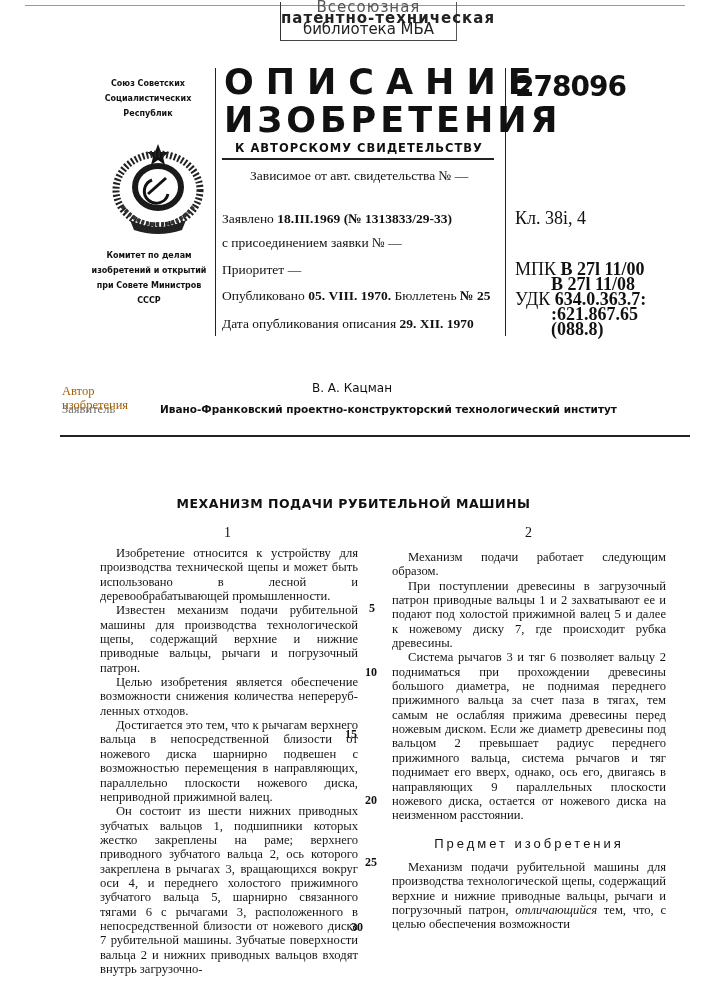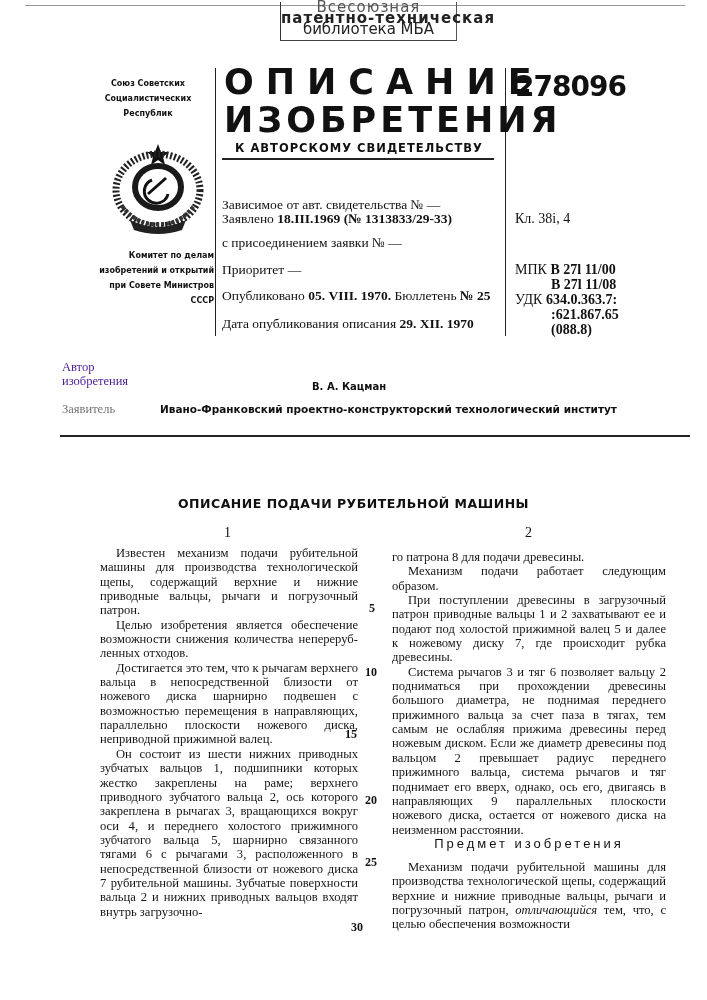--- a/index.html
+++ b/index.html
@@ -11,53 +11,53 @@
 
   
   .stamp { left: 280px; top: 2px; width: 175px; height: 38px; border-left: 1px solid #333; border-right: 1px solid #555; border-bottom: 1px solid #444; font-family: "DejaVu Sans", sans-serif; font-size: 15px; text-align: center; line-height: 11px; color: #222; }
   .stamp div { white-space: nowrap; }
   .stamp .l0 { color: #555; letter-spacing: 1px; }
   .stamp .l1 { font-weight: bold; letter-spacing: 1px; }
 
   
   .union { left: 88px; top: 76px; width: 120px; text-align: center; font-family: "DejaVu Sans", sans-serif; font-weight: bold; font-size: 8px; line-height: 15px; }
   .emblem { left: 108px; top: 142px; width: 100px; height: 95px; }
-  .committee { left: 84px; top: 248px; width: 130px; text-align: right; font-family: "DejaVu Sans", sans-serif; font-weight: bold; font-size: 8px; line-height: 15px; }
+  .committee { left: 84px; top: 248px; width: 130px; text-align: center; font-family: "DejaVu Sans", sans-serif; font-weight: bold; font-size: 8px; line-height: 15px; }
 
   
   .vrule1 { left: 215px; top: 68px; width: 1px; height: 268px; background: #222; }
   .vrule2 { left: 505px; top: 68px; width: 1px; height: 268px; background: #222; }
 
   
   .title1 { left: 224px; top: 62px; width: 280px; font-family: "DejaVu Sans", sans-serif; font-weight: bold; font-size: 35px; letter-spacing: 12px; line-height: 40px; white-space: nowrap; }
   .title2 { left: 224px; top: 100px; width: 280px; font-family: "DejaVu Sans", sans-serif; font-weight: bold; font-size: 35px; letter-spacing: 4px; line-height: 40px; white-space: nowrap; }
   .subtitle { left: 235px; top: 141px; font-family: "DejaVu Sans", sans-serif; font-weight: bold; font-size: 11.5px; letter-spacing: 1px; white-space: nowrap; }
   .subtitle-rule { left: 222px; top: 158px; width: 272px; height: 2px; background: #222; }
 
   .patno { left: 515px; top: 70px; font-family: "DejaVu Sans", sans-serif; font-weight: bold; font-size: 28px; letter-spacing: -1px; }
 
   
   .biblio { left: 222px; font-family: "Liberation Serif", serif; font-size: 13.5px; white-space: nowrap; }
   .biblio b { font-weight: bold; }
-  .r1 { top: 197px; }
+  .r1 { top: 168px; margin-left: 28px; }
   .r2 { top: 211px; }
   .r3 { top: 235px; }
   .r4 { top: 262px; }
   .r5 { top: 288px; }
   .r6 { top: 316px; }
 
-  .right-meta { left: 515px; font-family: "Liberation Serif", serif; font-size: 14px; white-space: nowrap; line-height: 15px; }
+  .right-meta { left: 515px; font-family: "Liberation Serif", serif; font-size: 18px; white-space: nowrap; line-height: 15px; }
   .kl { top: 211px; }
   .mpk { top: 262px; }
   .udk { top: 292px; }
   .indent { padding-left: 36px; font-weight: bold; }
   .indent2 { padding-left: 36px; font-weight: bold; }
 
-  .author-lbl { left: 62px; top: 360px; font-family: "Liberation Serif", serif; font-size: 12.5px; line-height: 14px; color: #4c1d95; }
-  .author-name { left: 312px; top: 381px; font-family: "DejaVu Sans", sans-serif; font-weight: bold; font-size: 10px; }
+  .author-lbl { left: 62px; top: 384px; font-family: "Liberation Serif", serif; font-size: 12.5px; line-height: 14px; color: #a16207; }
+  .author-name { left: 312px; top: 381px; font-family: "DejaVu Sans", sans-serif; font-weight: normal; font-size: 12px; }
   .applicant-lbl { left: 62px; top: 402px; font-family: "Liberation Serif", serif; font-size: 12.5px; color: #737373; }
   .applicant { left: 160px; top: 403px; font-family: "DejaVu Sans", sans-serif; font-weight: bold; font-size: 10.5px; white-space: nowrap; }
   .hrule { left: 60px; top: 435px; width: 630px; height: 2px; background: #222; }
 
   .heading { left: 0; width: 707px; top: 496px; text-align: center; font-family: "DejaVu Sans", sans-serif; font-weight: bold; font-size: 12.5px; letter-spacing: 0.5px; }
 
   .colnum { font-family: "Liberation Serif", serif; font-size: 14px; }
   .cn1 { left: 224px; top: 525px; }
   .cn2 { left: 525px; top: 525px; }
 
@@ -159,41 +159,41 @@
 
 <div class="abs author-lbl">
   <div>Автор</div>
   <div>изобретения</div>
 </div>
 <div class="abs author-name">В. А. Кацман</div>
 <div class="abs applicant-lbl">Заявитель</div>
 <div class="abs applicant">Ивано-Франковский проектно-конструкторский технологический институт</div>
 <div class="abs hrule"></div>
 
-<div class="abs heading">ОПИСАНИЕ ПОДАЧИ РУБИТЕЛЬНОЙ МАШИНЫ</div>
+<div class="abs heading">МЕХАНИЗМ ПОДАЧИ РУБИТЕЛЬНОЙ МАШИНЫ</div>
 
 <div class="abs colnum cn1">1</div>
 <div class="abs colnum cn2">2</div>
 
 <div class="abs col col1">
+  <p>Изобретение относится к устройству для производства технической щепы и может быть использовано в лесной и деревообрабатывающей промышленности.</p>
   <p>Известен механизм подачи рубительной машины для производства технологической щепы, содержащий верхние и нижние приводные вальцы, рычаги и погрузочный патрон.</p>
   <p>Целью изобретения является обеспечение возможности снижения количества непереруб­ленных отходов.</p>
   <p>Достигается это тем, что к рычагам верхнего вальца в непосредственной близости от ножевого диска шарнирно подвешен с возможностью перемещения в направляющих, параллельно плоскости ножевого диска, неприводной прижимной валец.</p>
   <p>Он состоит из шести нижних приводных зубчатых вальцов 1, подшипники которых жестко закреплены на раме; верхнего приводного зубчатого вальца 2, ось которого закреплена в рычагах 3, вращающихся вокруг оси 4, и переднего холостого прижимного зубчатого вальца 5, шарнирно связанного тягами 6 с рычагами 3, расположенного в непосредственной близости от ножевого диска 7 рубительной машины. Зубчатые поверхности вальца 2 и нижних приводных вальцов входят внутрь загрузочно-</p>
 </div>
 
 <div class="ln" style="left:369px;top:601px;">5</div>
 <div class="ln" style="left:365px;top:665px;">10</div>
 <div class="ln" style="left:345px;top:727px;">15</div>
 <div class="ln" style="left:365px;top:793px;">20</div>
 <div class="ln" style="left:365px;top:855px;">25</div>
 <div class="ln" style="left:351px;top:920px;">30</div>
 
 <div class="abs col col2">
-  <p class="noind">го патрона 8 для подачи древесины.</p>
   <p>Механизм подачи работает следующим образом.</p>
   <p>При поступлении древесины в загрузочный патрон приводные вальцы 1 и 2 захватывают ее и подают под холостой прижимной валец 5 и далее к ножевому диску 7, где происходит рубка древесины.</p>
   <p>Система рычагов 3 и тяг 6 позволяет вальцу 2 подниматься при прохождении древесины большого диаметра, не поднимая переднего прижимного вальца за счет паза в тягах, тем самым не ослабляя прижима древесины перед ножевым диском. Если же диаметр древесины под вальцом 2 превышает радиус переднего прижимного вальца, система рычагов и тяг поднимает его вверх, однако, ось его, двигаясь в направляющих 9 параллельных плоскости ножевого диска, остается от ножевого диска на неизменном расстоянии.</p>
 </div>
 
 <div class="abs section-title">Предмет изобретения</div>
 
 <div class="abs col col3">
   <p><span>Механизм подачи рубительной машины для производства технологической щепы, содержащий верхние и нижние приводные вальцы, рычаги и погрузочный патрон,</span> <i>отличающийся</i> <span>тем, что, с целью обеспечения возможности</span></p>
 </div>

